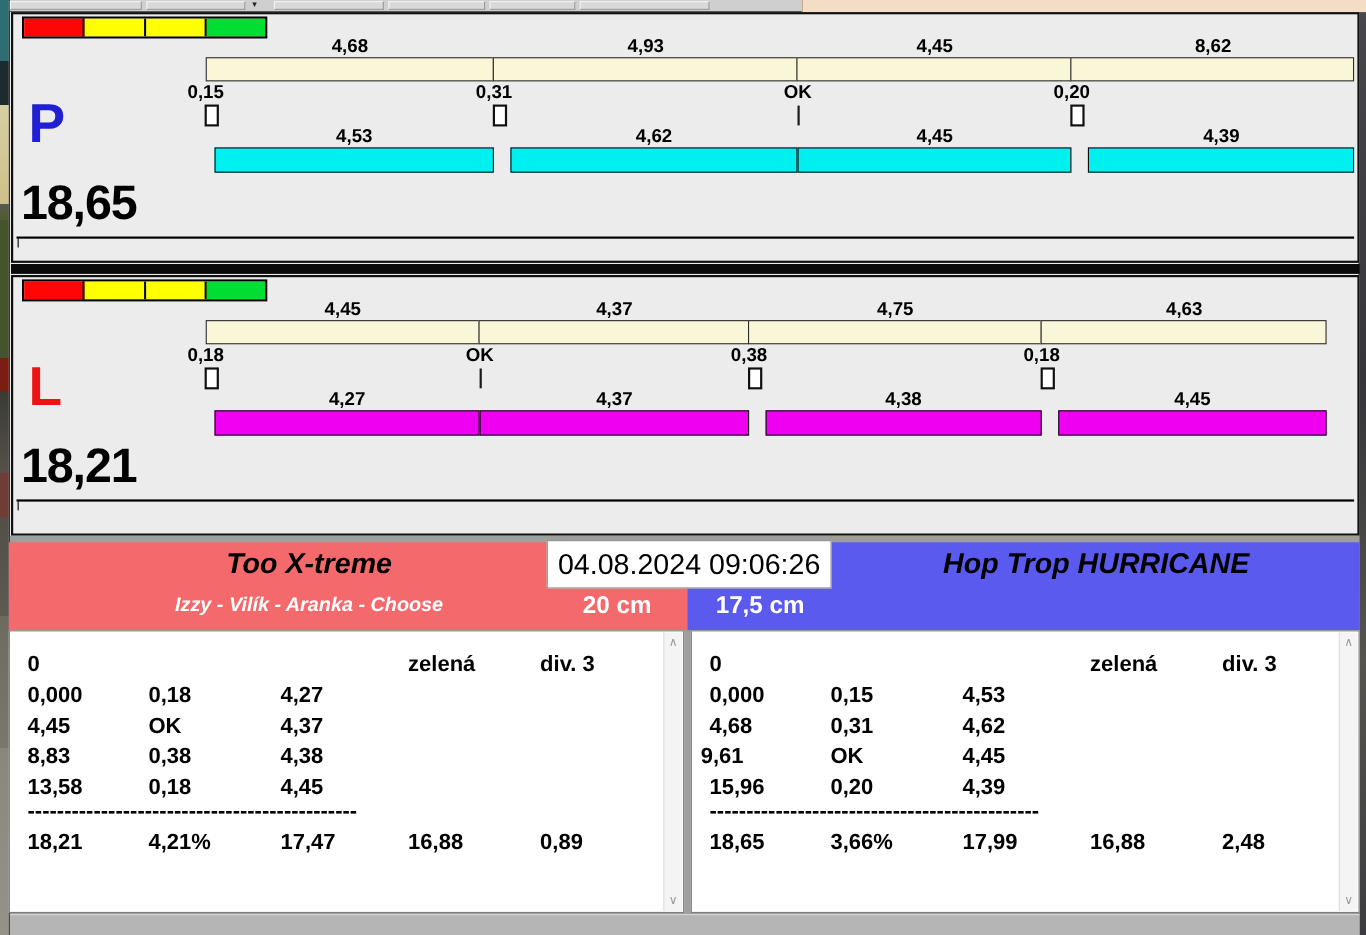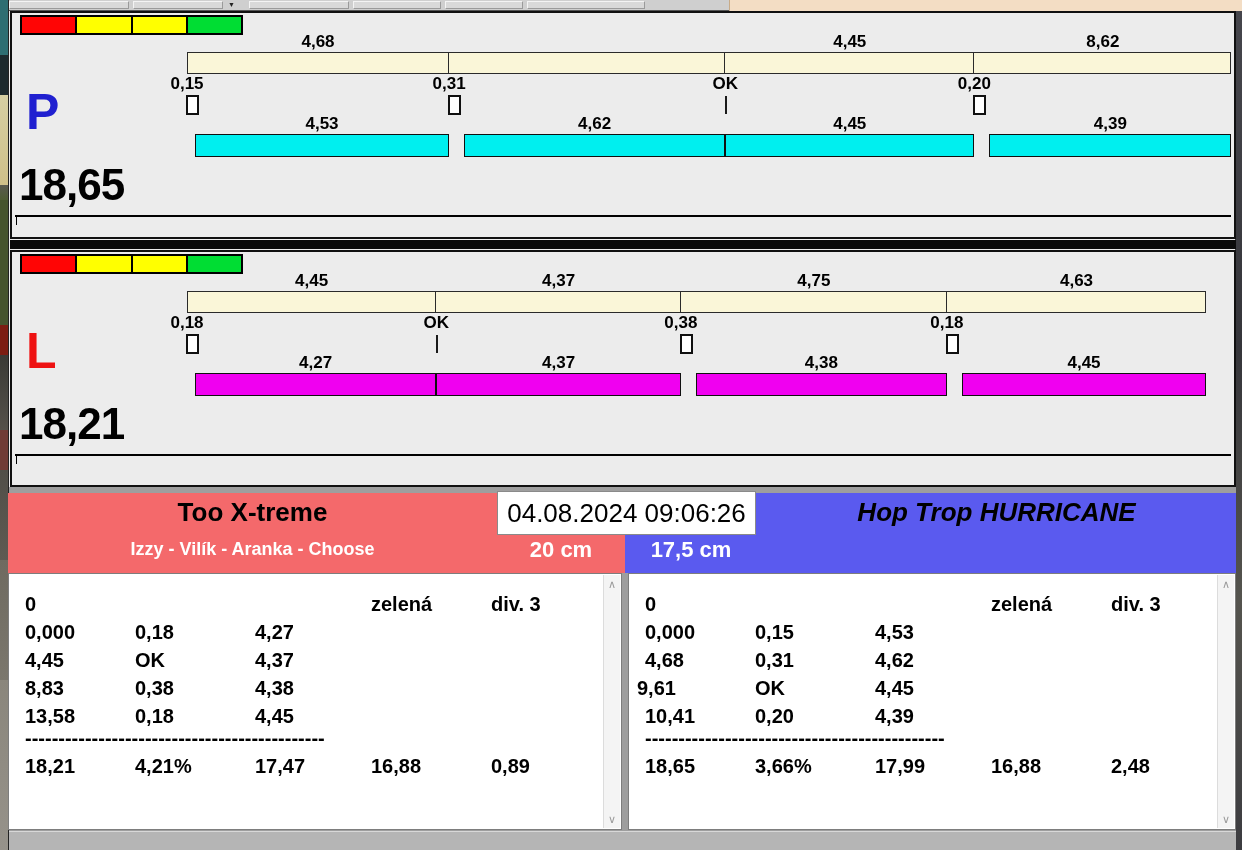--- a/index.html
+++ b/index.html
@@ -92,21 +92,21 @@
     text-align:center; white-space:nowrap;
   }
   .team-members {
     position:absolute; top:46px; font-size:18px; font-weight:700; color:#fff;
     text-align:center; white-space:nowrap;
   }
   .team-height {
     position:absolute; top:44px; font-size:22px; font-weight:700; color:#fff;
     text-align:center; white-space:nowrap;
   }
-  #team-header-0 .team-title, #team-header-0 .team-members { left:0; width:489px; }
+  #team-header-0 .team-title, #team-header-0 .team-members { left:0; width:546px;font-style:italic; }
   #team-header-0 .team-height { left:489px; width:128px; }
   #team-header-1 .team-title, #team-header-1 .team-members { left:132px; width:479px;font-style:italic; }
   #team-header-1 .team-height { left:0; width:132px; }
   #date-box {
     position:absolute; left:497px; top:491px; width:259px; height:44px;
     background:#fff; border:1px solid #8a8a8a;
     font-size:26px; color:#000; text-align:center; line-height:42px; white-space:nowrap;
     z-index:5;
   }
   .run-table {
@@ -161,20 +161,21 @@
   <div class="lane-total">18,65</div>
   <div class="baseline-rule"></div>
   <div class="baseline-notch"></div>
   <div class="bars">
       <div class="seg-label" style="left: 0px; width: 262.08px; top: 21px;">4,68</div>
       <div class="top-bar" style="left: 0px; width: 262.08px; top: 39px;"></div>
       <div class="split-label" style="left: -30px; width: 60px; top: 63px;">0,15</div>
       <div class="split-box" style="left: -1px; top: 82px;"></div>
       <div class="seg-label" style="left: 8px; width: 254.08px; top: 103px;">4,53</div>
       <div class="bot-bar" style="left: 8px; width: 254.08px; top: 121px; background: rgb(0, 239, 239);"></div>
+      <div class="seg-label" style="left: 262.08px; width: 276.08px; top: 21px;">4,93</div>
       <div class="top-bar" style="left: 261.08px; width: 277.08px; top: 39px;"></div>
       <div class="split-label" style="left: 232.08px; width: 60px; top: 63px;">0,31</div>
       <div class="split-box" style="left: 261.08px; top: 82px;"></div>
       <div class="seg-label" style="left: 277.08px; width: 261.08px; top: 103px;">4,62</div>
       <div class="bot-bar" style="left: 277.08px; width: 261.08px; top: 121px; background: rgb(0, 239, 239);"></div>
       <div class="seg-label" style="left: 538.16px; width: 249.2px; top: 21px;">4,45</div>
       <div class="top-bar" style="left: 537.16px; width: 250.2px; top: 39px;"></div>
       <div class="split-label" style="left: 508.16px; width: 60px; top: 63px;">OK</div>
       <div class="split-tick" style="left: 538.16px; top: 83px;"></div>
       <div class="seg-label" style="left: 538.16px; width: 249.2px; top: 103px;">4,45</div>
@@ -300,21 +301,21 @@
         <div class="t-cell" style="left: 16px;">4,68</div>
         <div class="t-cell" style="left: 126px;">0,31</div>
         <div class="t-cell" style="left: 246px;">4,62</div>
       </div>
       <div class="t-row" style="top: 100px;">
         <div class="t-cell" style="left: 8px;">9,61</div>
         <div class="t-cell" style="left: 126px;">OK</div>
         <div class="t-cell" style="left: 246px;">4,45</div>
       </div>
       <div class="t-row" style="top: 128px;">
-        <div class="t-cell" style="left: 16px;">10,41</div>
+        <div class="t-cell" style="left: 16px;">15,96</div>
         <div class="t-cell" style="left: 126px;">0,20</div>
         <div class="t-cell" style="left: 246px;">4,39</div>
       </div>
       <div class="t-sep" style="top: 152px;">---------------------------------------------</div>
       <div class="t-row" style="top: 178px;">
         <div class="t-cell" style="left: 16px;">18,65</div>
         <div class="t-cell" style="left: 126px;">3,66%</div>
         <div class="t-cell" style="left: 246px;">17,99</div>
         <div class="t-cell" style="left: 362px;">16,88</div>
         <div class="t-cell" style="left: 482px;">2,48</div>

